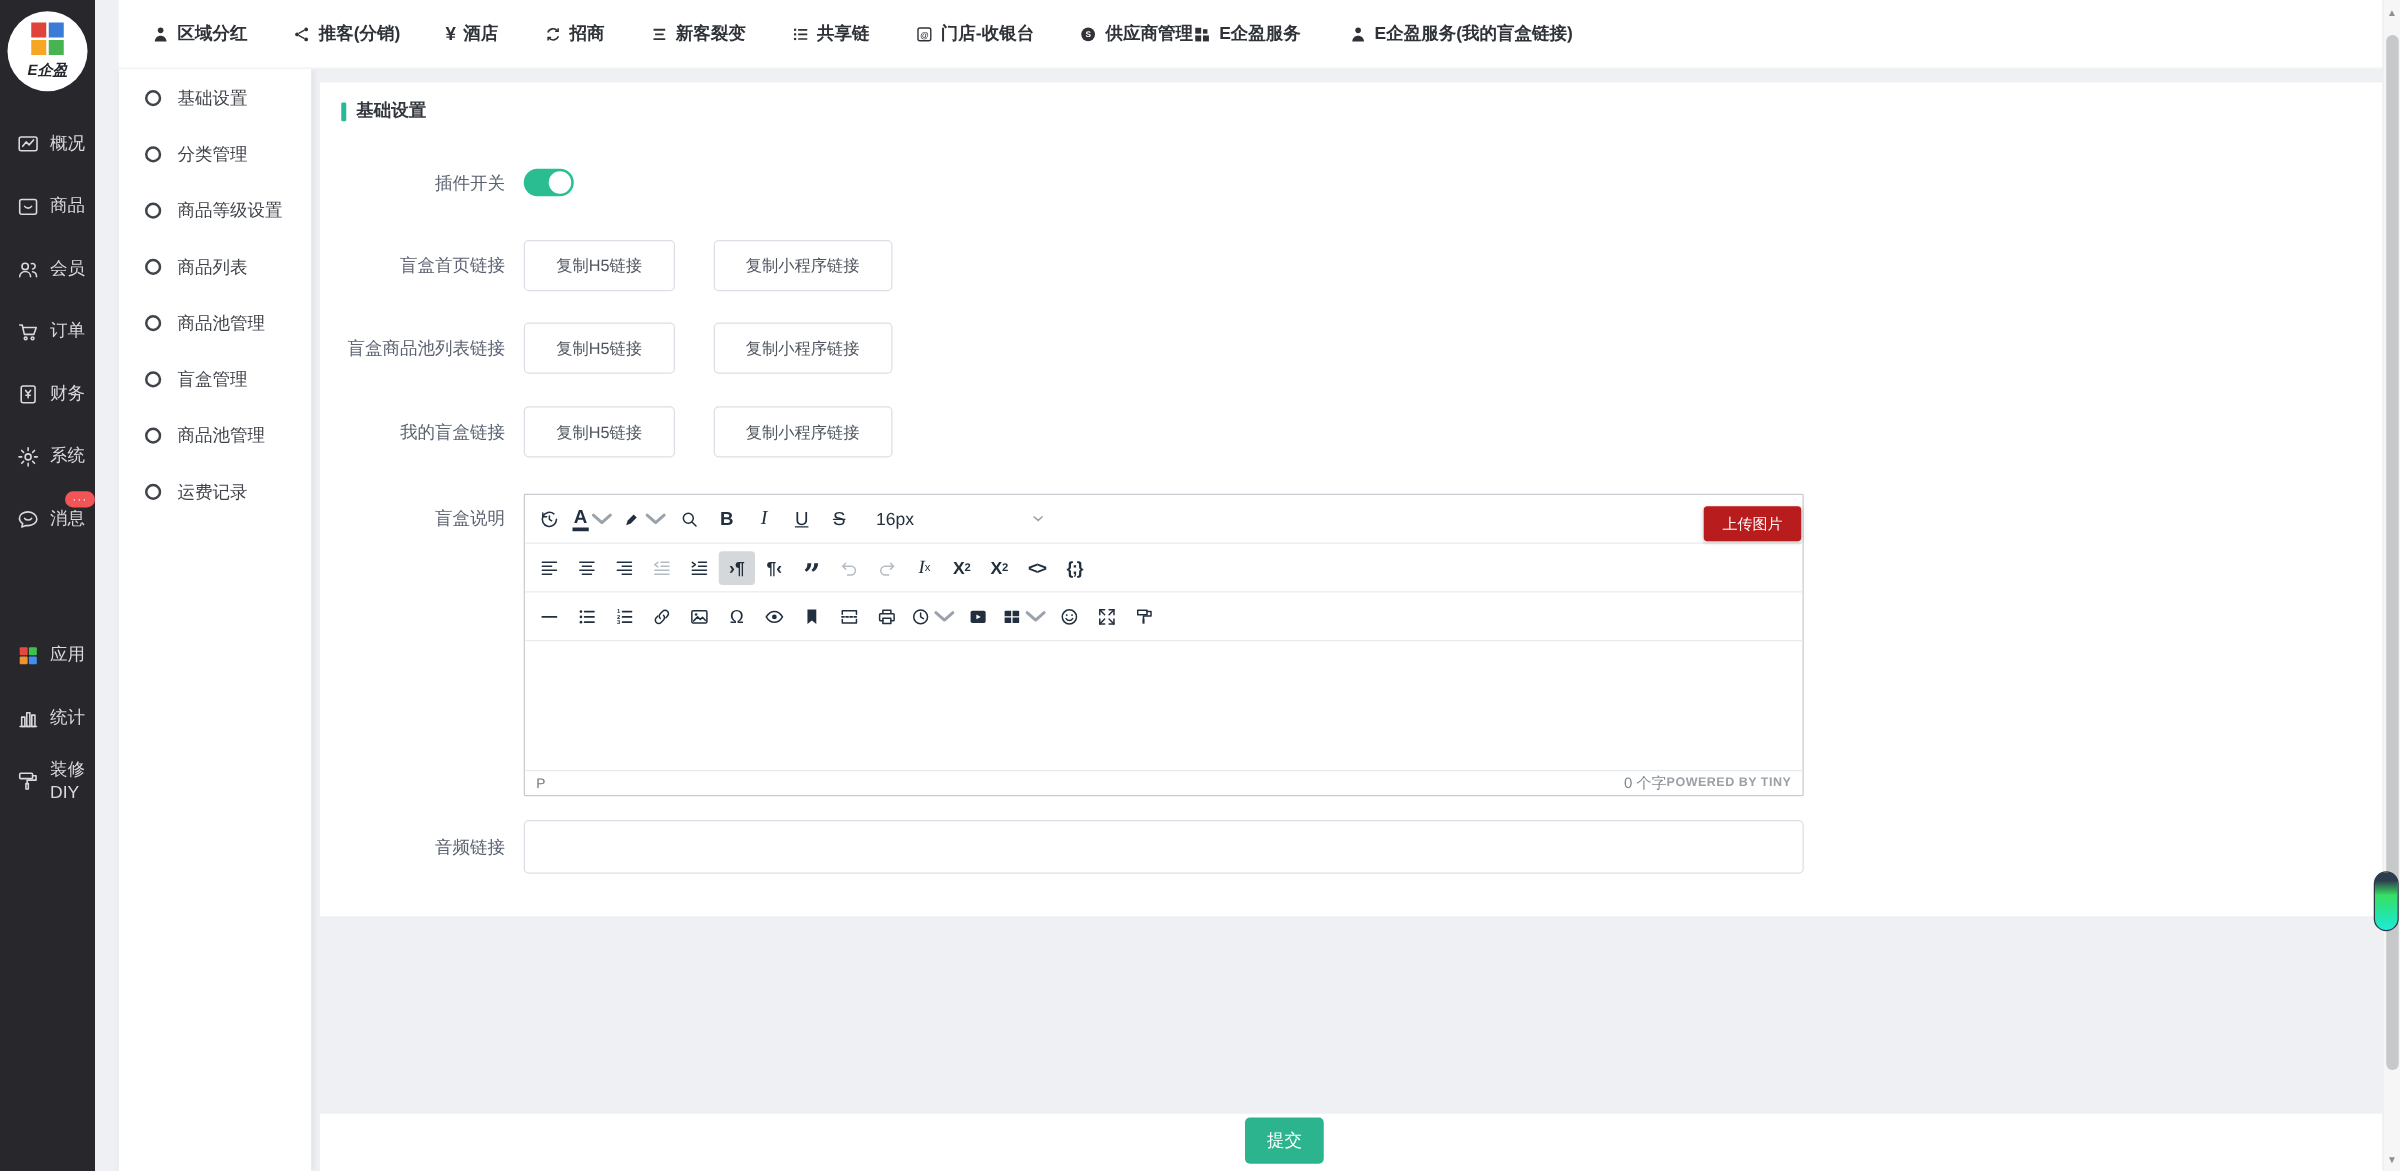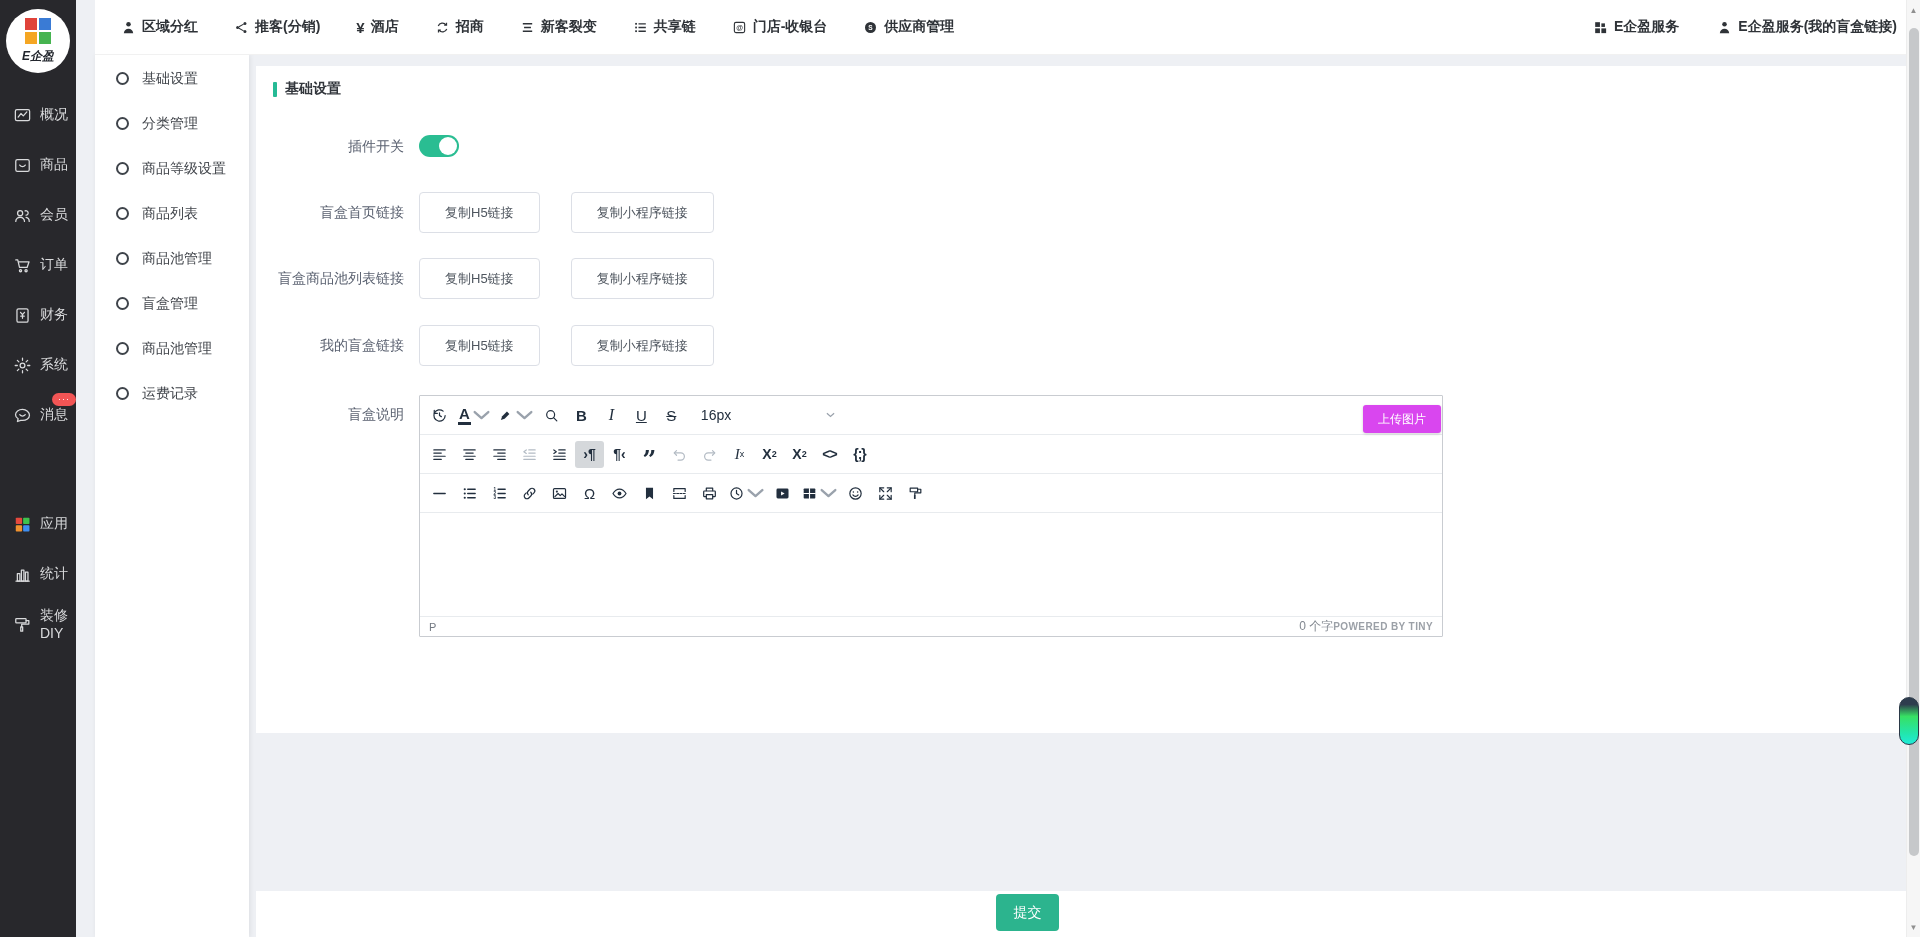--- a/index.html
+++ b/index.html
@@ -14,21 +14,21 @@
   .logo-grid{position:absolute;left:50%;top:9px;transform:translateX(-50%);display:grid;grid-template-columns:12px 12px;grid-template-rows:12px 12px;gap:2px}
   .lg1{background:#e0433a}.lg2{background:#3a7bd5}.lg3{background:#f5a623}.lg4{background:#46b450}
   .logo-text{position:absolute;bottom:8px;width:100%;text-align:center;font-size:12px;font-weight:800;font-style:italic;color:#23272e}
   .side-items{margin-top:17px}
   .side-item{position:relative;height:50px;display:flex;align-items:center;padding-left:13px;gap:8px;color:#d9dadc;font-size:14px;cursor:pointer}
   .side-item svg{width:19px;height:19px;flex:none;stroke:#d9dadc;fill:none;stroke-width:1.6;stroke-linecap:round;stroke-linejoin:round}
   .gap-item{margin-top:59px}
   .msg-badge{position:absolute;left:52px;top:3px;background:#f25555;color:#fff;font-size:9px;line-height:13px;padding:0 6px;border-radius:8px;letter-spacing:1px}
 
   
-  .topbar{position:absolute;left:95px;top:0;right:0;height:55px;background:#fff;display:flex;align-items:center;justify-content:space-between;z-index:20;border-bottom:1px solid #f1f1f1}
+  .topbar{position:absolute;left:95px;top:0;right:0;height:55px;background:#fff;display:flex;align-items:center;z-index:20;border-bottom:1px solid #f1f1f1}
   .topnav{display:flex;align-items:center;gap:36px;padding-left:26px}
   .tn{display:flex;align-items:center;gap:6px;font-size:14px;font-weight:700;color:#2f3338;cursor:pointer;white-space:nowrap;text-decoration:none}
   .tn svg{width:15px;height:15px;color:#2f3338}
   .tn .yen{font-size:15px;font-weight:700;line-height:1}
   .top-right{display:flex;align-items:center;gap:38px;padding-right:23px}
 
   
   .submenu{position:absolute;left:95px;top:55px;width:154px;bottom:0;background:#fff;box-shadow:1px 0 5px rgba(0,0,0,.08);z-index:10;padding-top:1px}
   .sm-item{height:45px;display:flex;align-items:center;gap:13px;padding-left:21px;font-size:14px;color:#40444a;cursor:pointer}
   .sm-circle{width:13px;height:13px;border:2px solid #3f444b;border-radius:50%;flex:none}
@@ -48,21 +48,21 @@
   
   .editor{width:1024px;border:1px solid #c9ccd1;background:#fff;position:relative;border-radius:1px}
   .tb{height:39px;display:flex;align-items:center;border-bottom:1px solid #e8ebee;padding:0 5px;gap:1px}
   .tbtn{min-width:29px;height:27px;display:inline-flex;align-items:center;justify-content:center;color:#222f3e;border-radius:3px;font-size:15px;cursor:pointer;padding:0 3px}
   .tbtn svg{width:17px;height:17px;stroke:currentColor;fill:none;stroke-width:1.7;stroke-linecap:round;stroke-linejoin:round}
   .tbtn.sel{background:#d5d8db}
   .tbtn.dis{color:#b3bbc4}
   .chev{width:9px;height:6px;color:#9aa2ac;margin-left:2px}
   .chev path{stroke:currentColor;stroke-width:1.4;fill:none}
   .fsel{width:150px;height:27px;display:flex;align-items:center;justify-content:space-between;padding:0 8px;margin-left:6px;font-size:14px;color:#222f3e;cursor:pointer;border-radius:3px}
-  .upload{position:absolute;top:9px;right:1px;height:28px;padding:0 15px;background:#d946ef;color:#fff;font-size:12px;border:none;border-radius:3px;cursor:pointer;box-shadow:0 1px 3px rgba(0,0,0,.18);font-family:Liberation Sans, sans-serif}
+  .upload{position:absolute;top:9px;right:1px;height:28px;padding:0 15px;background:#b91c1c;color:#fff;font-size:12px;border:none;border-radius:3px;cursor:pointer;box-shadow:0 1px 3px rgba(0,0,0,.18);font-family:Liberation Sans, sans-serif}
   .ebody{height:104px;border-bottom:1px solid #e8ebee;cursor:text}
   .estatus{height:19px;display:flex;align-items:center;justify-content:space-between;padding:0 9px}
   .epath{font-size:11px;color:#747a83}
   .est-right{display:flex;align-items:center}
   .wc{font-size:12px;color:#81878f}
   .pb{font-size:10px;color:#9ba0a7;letter-spacing:.4px;font-weight:600}
   .gB{font-weight:800;font-size:15px}
   .gI{font-family:"Liberation Serif",serif;font-style:italic;font-size:16px}
   .gU{text-decoration:underline;font-size:15px}
   .gS{text-decoration:line-through;font-size:15px}
@@ -559,20 +559,24 @@
         <div class="estatus">
           <span class="epath">P</span>
           <span class="est-right">
             <span class="wc">0 个字</span>
             <span class="pb">POWERED BY TINY</span>
           </span>
         </div>
       </div>
     </div>
 
+    <div class="frow" style="top:590px">
+      <div class="rlabel lh43">音频链接</div>
+      <input class="text-input" type="text" value="" style="">
+    </div>
   </section>
 
   <footer class="footer">
     <button class="submit">提交</button>
   </footer>
 </main>
 
 <div class="vscroll">
   <span class="varrow vup">▲</span>
   <span class="vthumb"></span>

